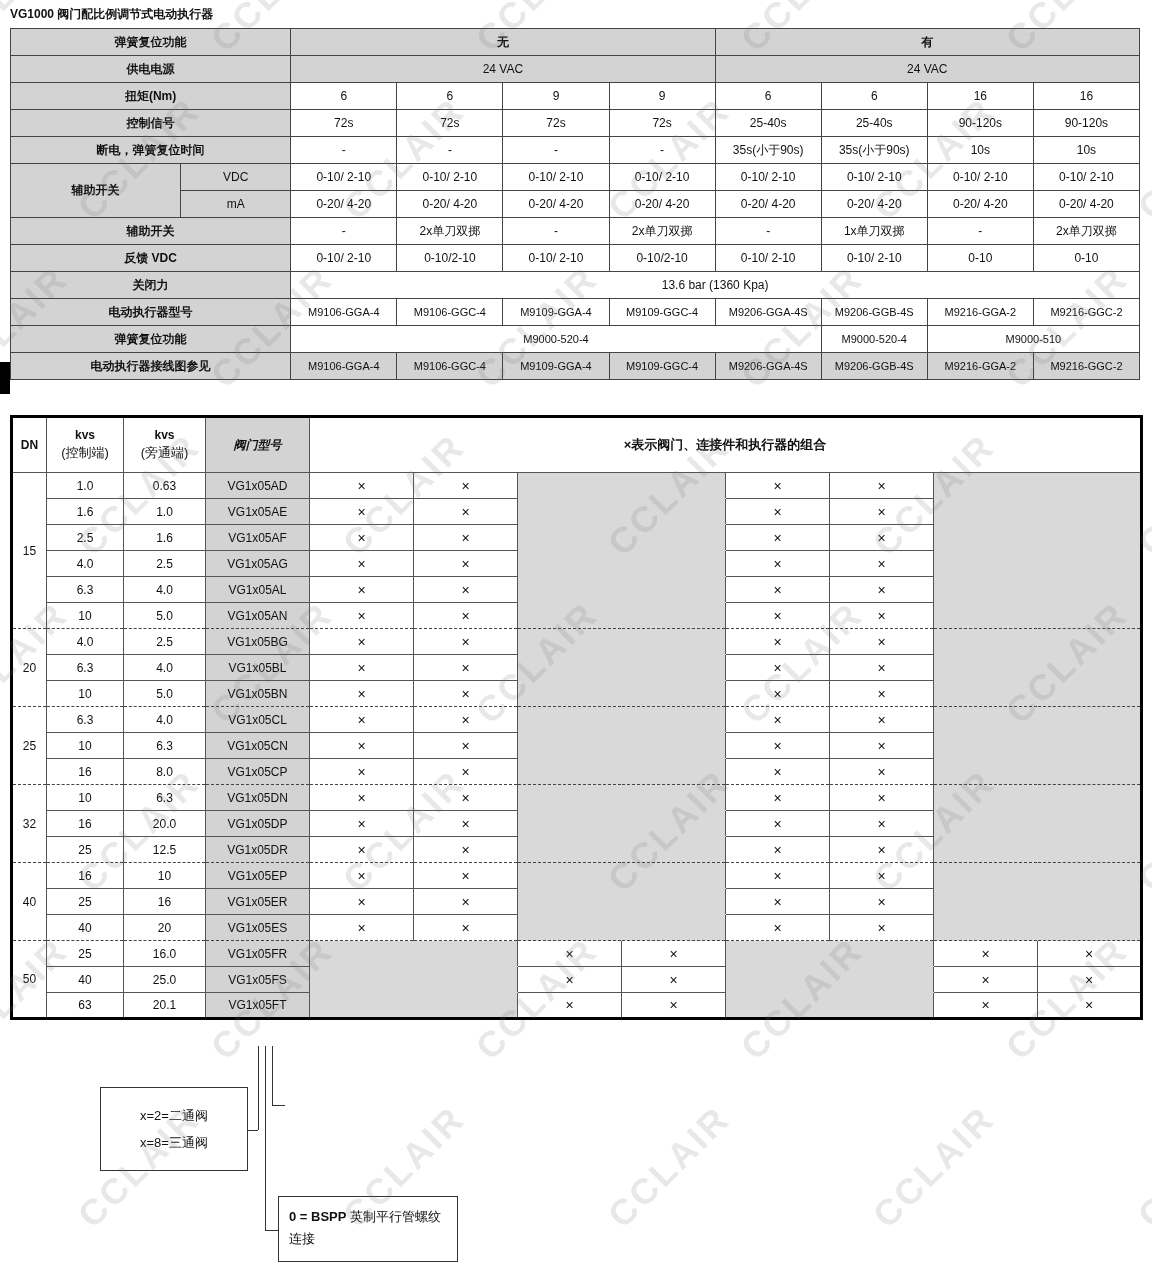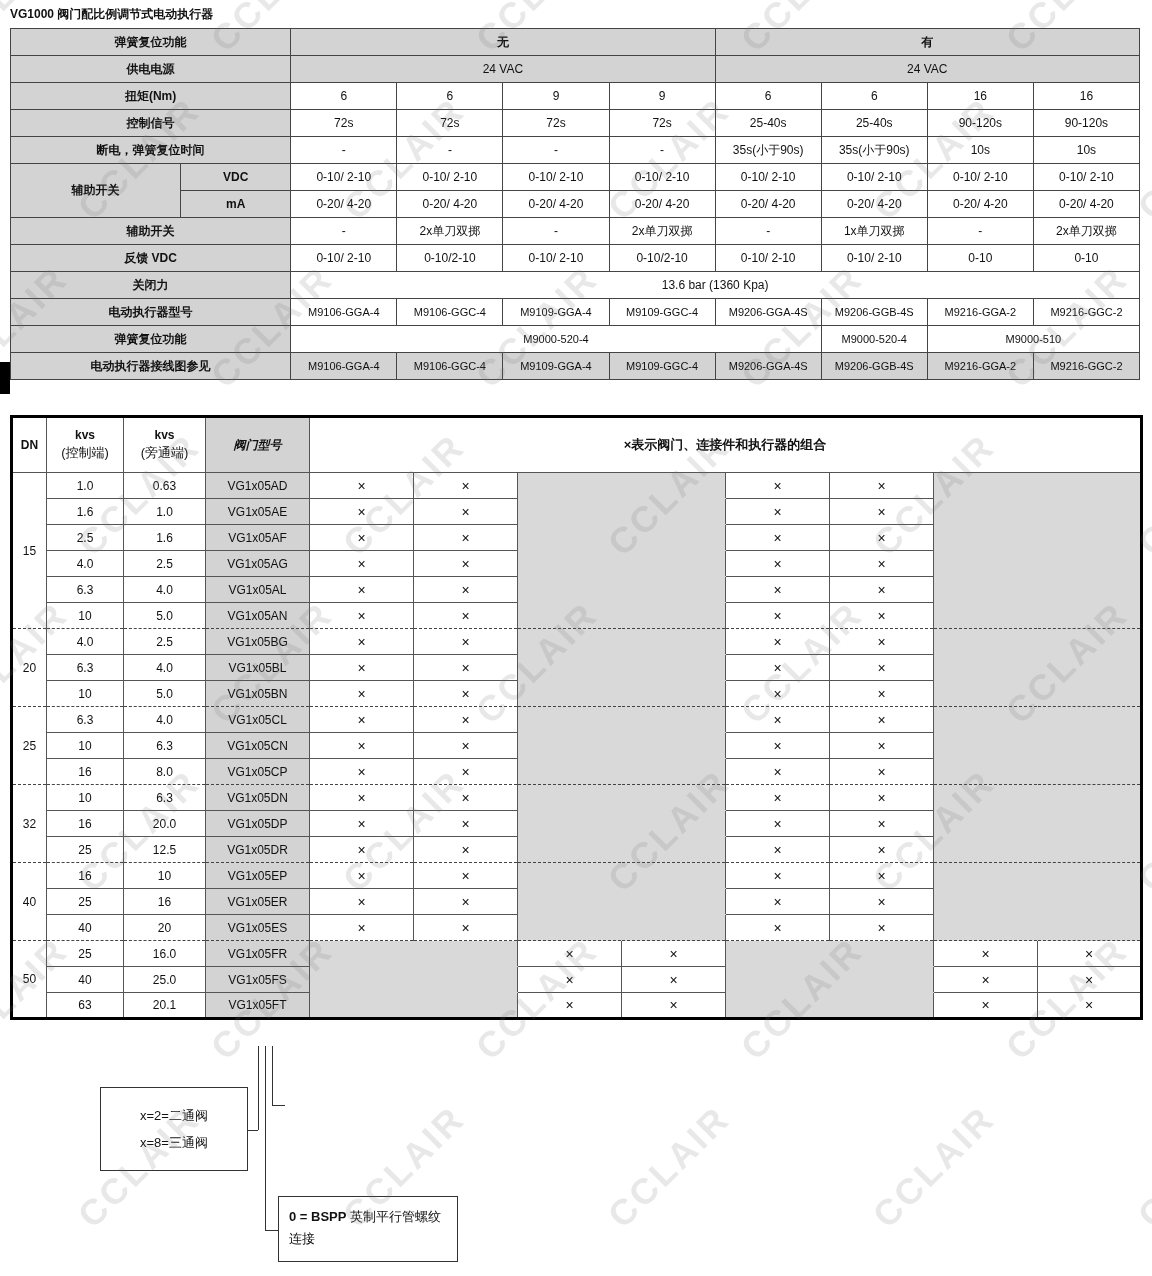--- a/index.html
+++ b/index.html
@@ -23,21 +23,21 @@
 
   table { border-collapse:collapse; table-layout:fixed; }
 
   
   #spec-table { position:absolute; left:10px; top:28px; width:1130px; border:1px solid #444; z-index:2; background:#fff; }
   #spec-table td {
     border:1px solid #444; height:27px; text-align:center; vertical-align:middle;
     font-size:12px; padding:0 2px; white-space:nowrap;
   }
   #spec-table td.lbl { background:var(--gray,#d3d3d3); font-weight:bold; }
-  #spec-table td.lbl.sub { font-weight:bold; }
+  #spec-table td.lbl.sub { font-weight:normal; }
   #spec-table tr.grow td.val { background:var(--gray,#d3d3d3); }
   #spec-table td.val.small { font-size:11px; }
 
   
   #valve-table { position:absolute; left:10px; top:415px; width:1130px; border:3px solid #000; z-index:2; background:#fff; }
   #valve-table th, #valve-table td {
     border-right:1px solid #555; border-bottom:1px solid #555;
     text-align:center; vertical-align:middle; font-size:12px; padding:0 2px;
   }
   #valve-table thead th { height:56px; background:#fff; font-weight:bold; }

